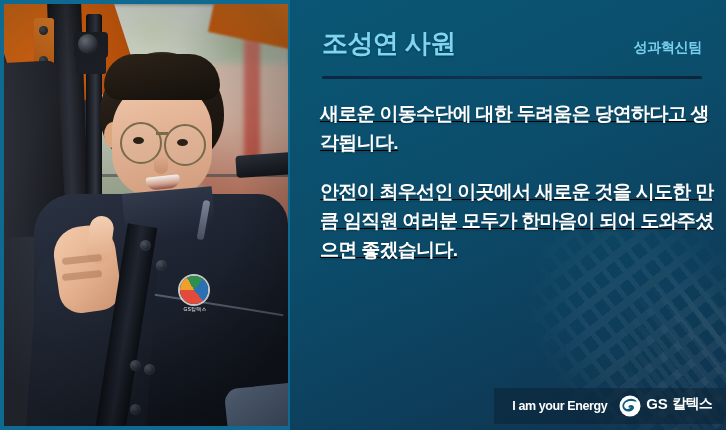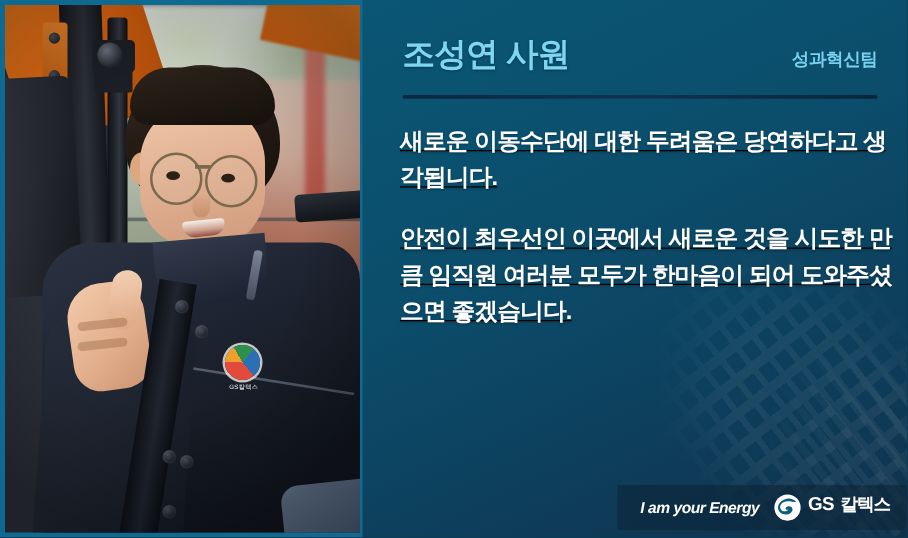--- a/index.html
+++ b/index.html
@@ -355,21 +355,20 @@
     display: flex;
     align-items: center;
     gap: 12px;
     background: rgba(11,34,52,.55);
   }
   #brand-tagline {
     font-size: 12.5px;
     font-weight: 700;
     color: #ffffff;
     letter-spacing: -0.4px;
-    font-style: italic;
     white-space: nowrap;
   }
   #brand-logo {
     display: flex;
     align-items: flex-start;
     gap: 5px;
   }
   #gs-swirl { display: block; }
   #brand-gs {
     font-size: 15px;

